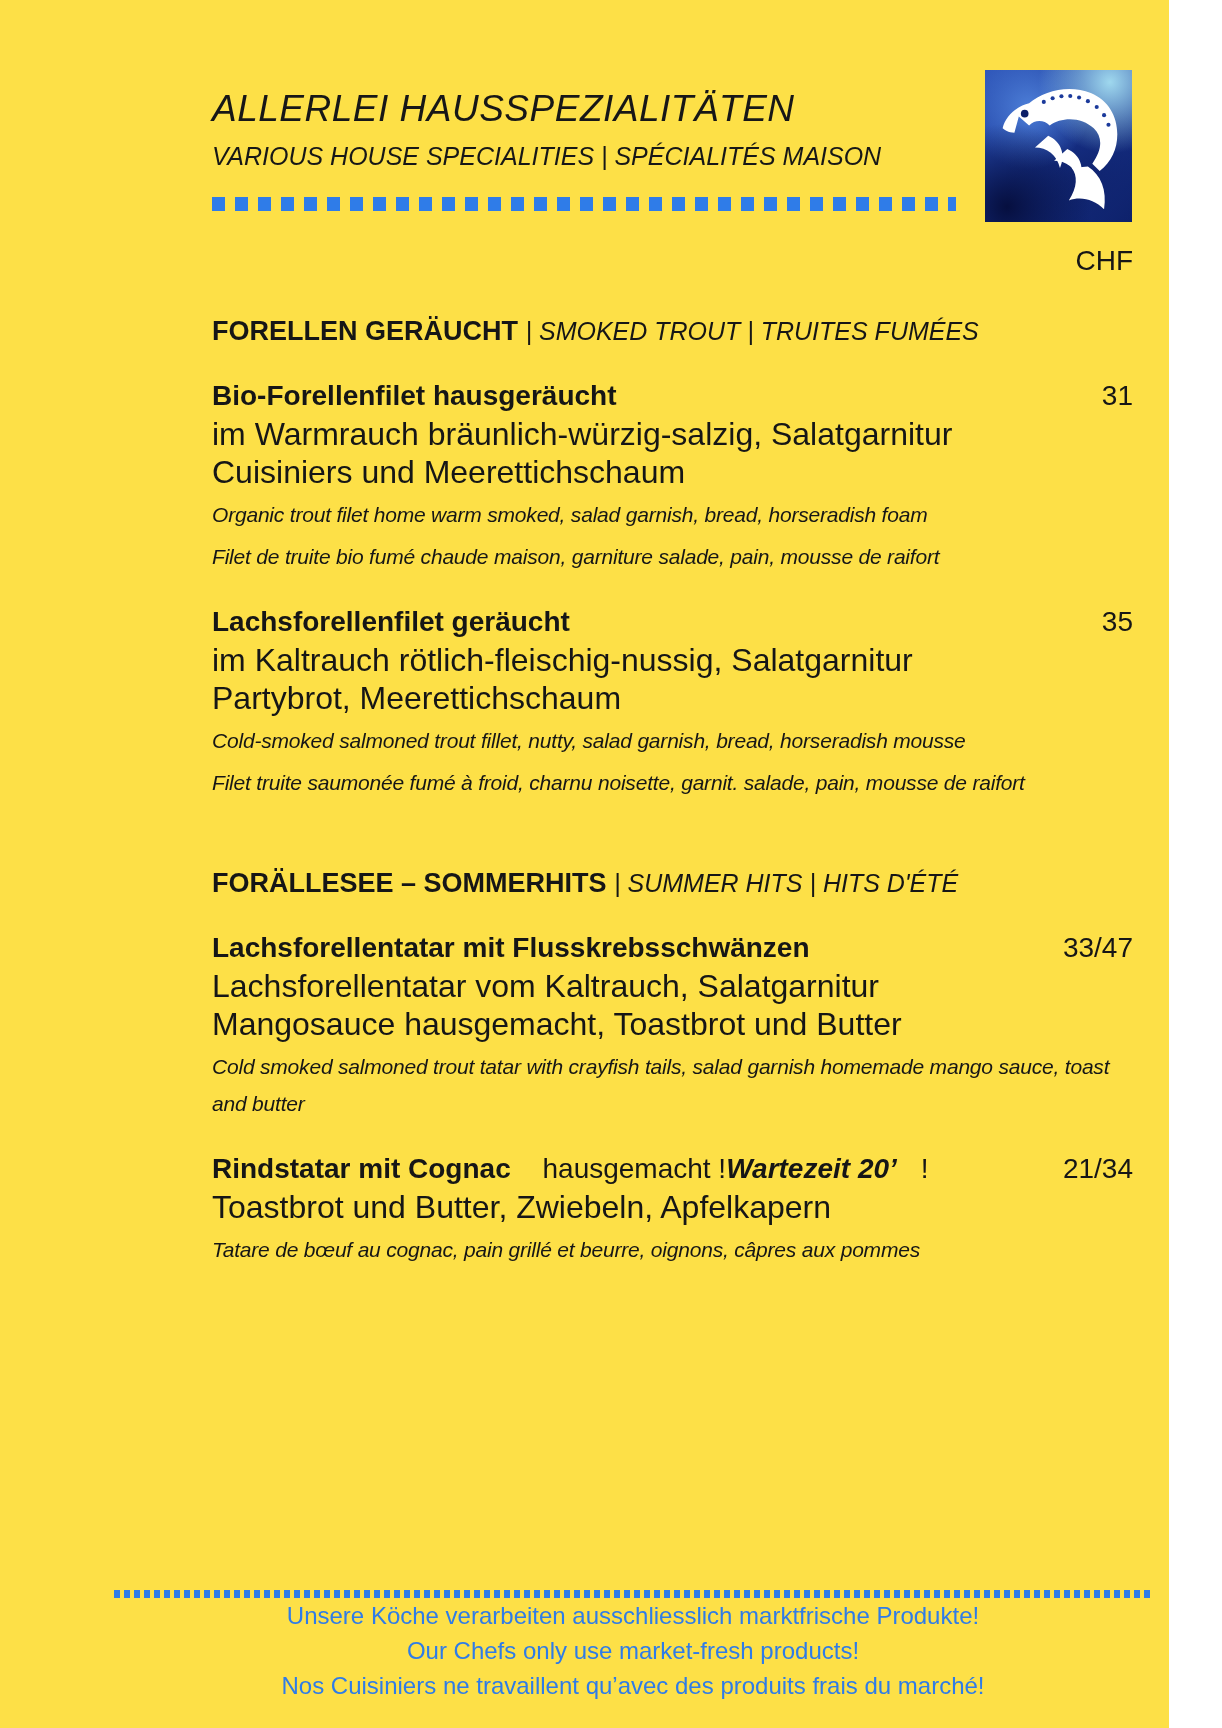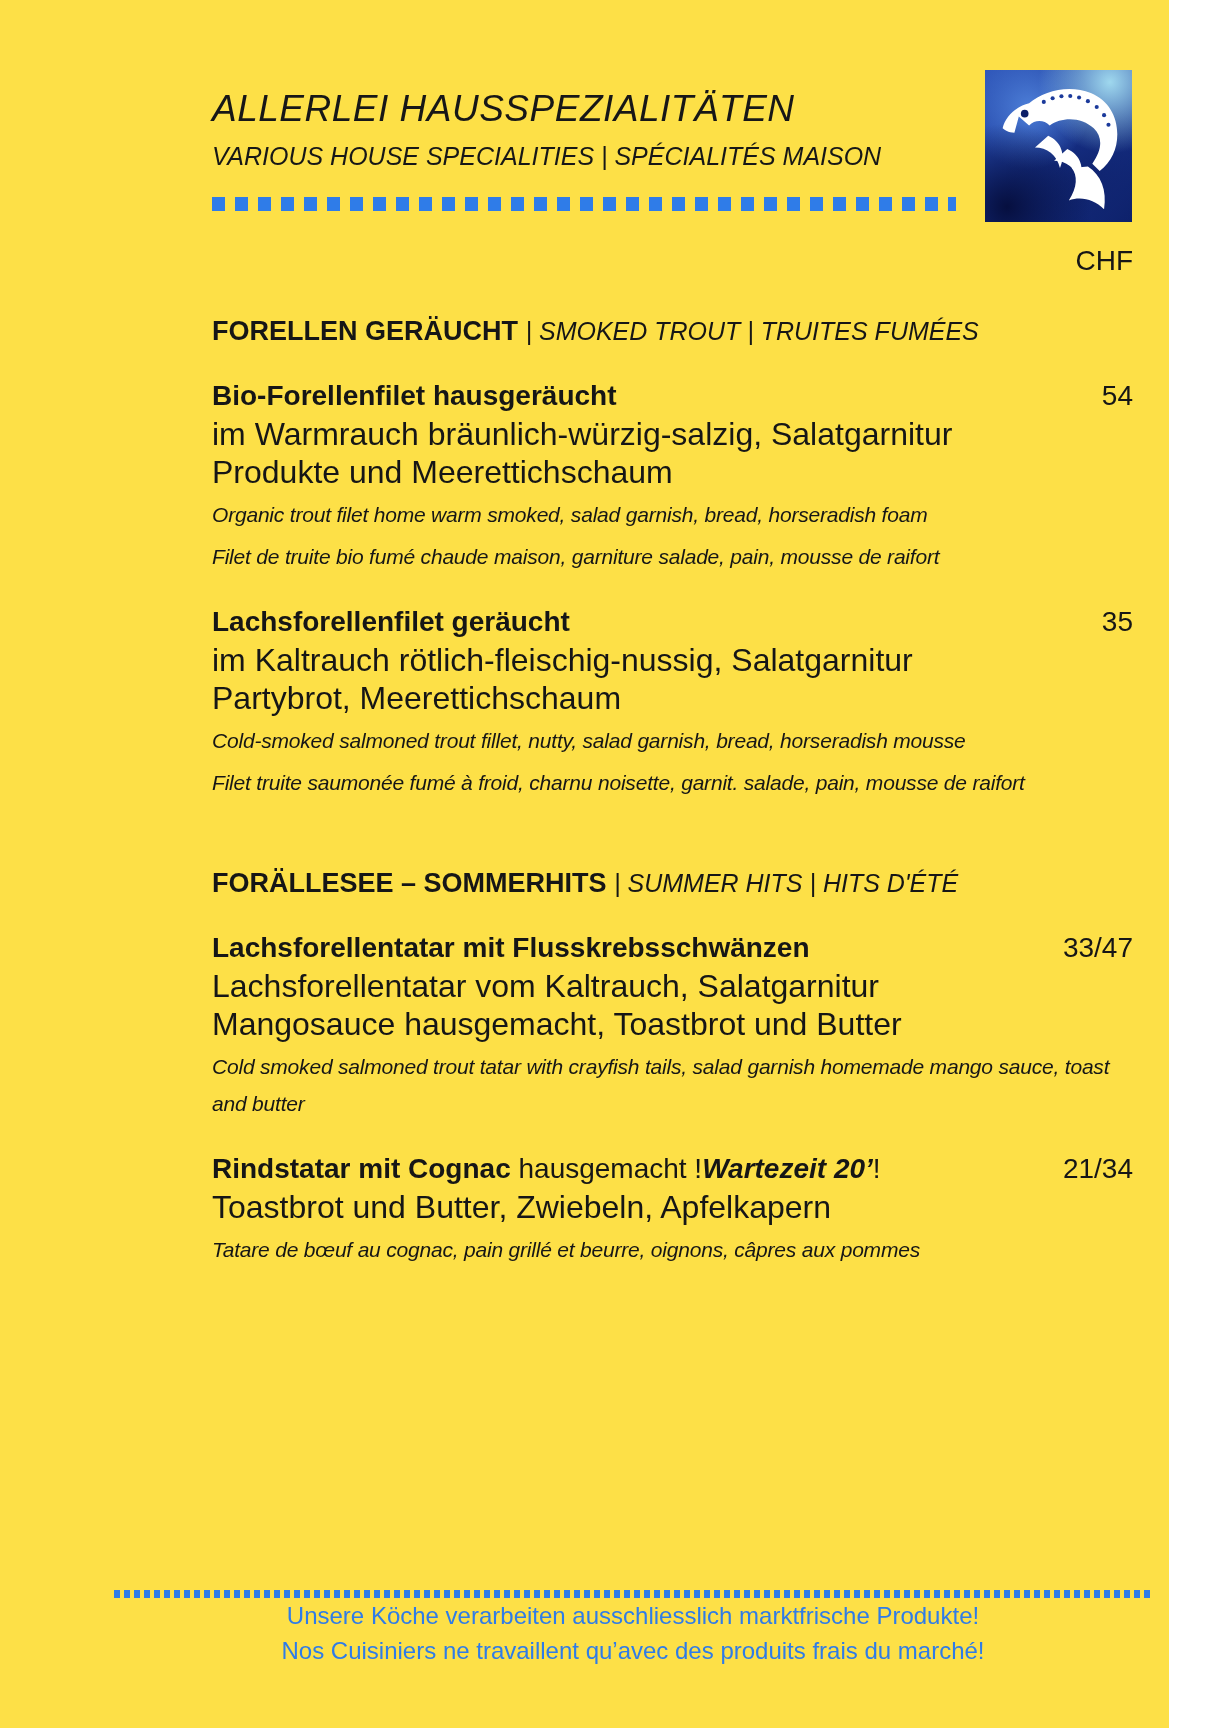--- a/index.html
+++ b/index.html
@@ -27,21 +27,21 @@
   .chf { text-align:right; font-size:28px; margin-top:34px; }
 
   .section { margin-top:36px; }
   .section.second { margin-top:64px; }
   .sec-head { font-size:27px; font-weight:700; line-height:36px; }
   .sec-head .sep-it { font-weight:400; font-style:italic; font-size:25px; }
 
   .item { margin-top:28px; }
   .title-row { display:flex; justify-content:space-between; align-items:baseline; font-size:28px; line-height:38px; }
   .item-name { font-weight:700; }
-  .item-name .reg { font-weight:400; }
+  .item-name .reg { font-weight:400;margin-left:24px; }
   .item-name .ital { font-weight:700; font-style:italic; }
   .price { font-weight:400; white-space:nowrap; padding-left:20px; }
   .desc { font-size:32px; font-weight:400; line-height:38px; }
   .fine { font-size:21px; font-style:italic; line-height:37px; letter-spacing:-0.2px; margin-top:5px; }
 
   .footer { position:absolute; left:0; top:1590px; width:1222px; text-align:center;padding-left:44px; }
   .dots-sm { width:1038px; height:8px; margin:0 auto;
              background:repeating-linear-gradient(90deg, var(--accent) 0 6px, transparent 6px 10px); }
   .footer-line { color:var(--accent); font-size:24px; line-height:35px; }
   .footer-line:first-of-type { margin-top:9px; }
@@ -87,24 +87,24 @@
 
     <div class="section">
       <div class="sec-head">
         <span>FORELLEN GERÄUCHT</span>
         <span class="sep-it">| SMOKED TROUT | TRUITES FUMÉES</span>
       </div>
 
       <div class="item">
         <div class="title-row">
           <span class="item-name">Bio-Forellenfilet hausgeräucht</span>
-          <span class="price">54</span>
+          <span class="price">31</span>
         </div>
         <div class="desc">im Warmrauch bräunlich-würzig-salzig, Salatgarnitur</div>
-        <div class="desc">Produkte und Meerettichschaum</div>
+        <div class="desc">Cuisiniers und Meerettichschaum</div>
         <div class="fine">Organic trout filet home warm smoked, salad garnish, bread, horseradish foam</div>
         <div class="fine">Filet de truite bio fumé chaude maison, garniture salade, pain, mousse de raifort</div>
       </div>
 
       <div class="item">
         <div class="title-row">
           <span class="item-name">Lachsforellenfilet geräucht</span>
           <span class="price">35</span>
         </div>
         <div class="desc">im Kaltrauch rötlich-fleischig-nussig, Salatgarnitur</div>
@@ -138,16 +138,17 @@
         <div class="desc">Toastbrot und Butter, Zwiebeln, Apfelkapern</div>
         <div class="fine">Tatare de bœuf au cognac, pain grillé et beurre, oignons, câpres aux pommes</div>
       </div>
     </div>
 
   </div>
 
   <div class="footer">
     <div class="dots-sm"></div>
     <div class="footer-line">Unsere Köche verarbeiten ausschliesslich marktfrische Produkte!</div>
+    <div class="footer-line">Our Chefs only use market-fresh products!</div>
     <div class="footer-line">Nos Cuisiniers ne travaillent qu’avec des produits frais du marché!</div>
   </div>
 
 </div>
 
 </body></html>

